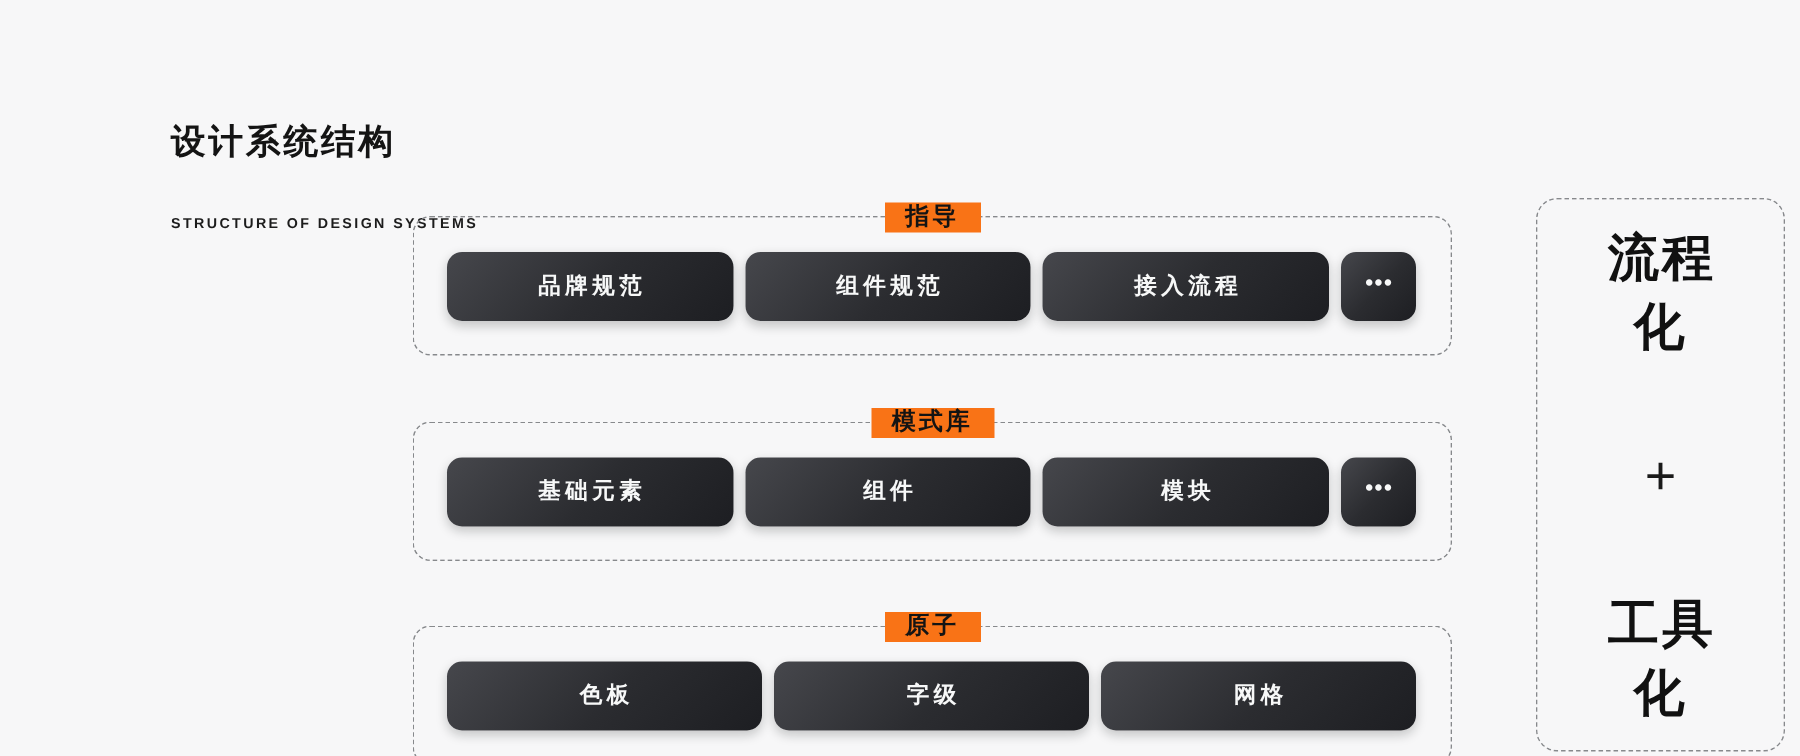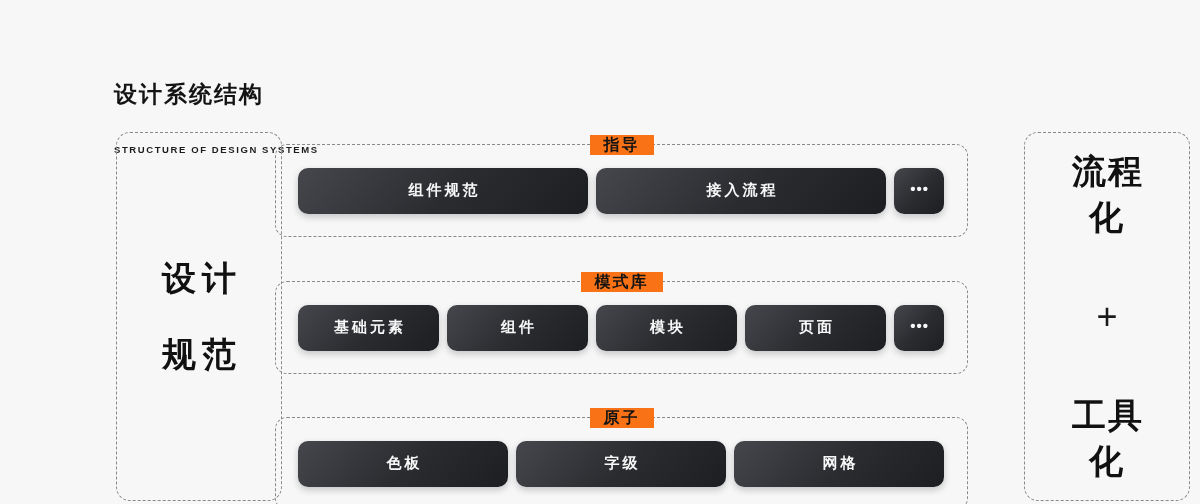--- a/index.html
+++ b/index.html
@@ -83,45 +83,41 @@
 </head>
 <body>
 
 <div class="stage">
 
   <div class="header">
     <div class="title">设计系统结构</div>
     <div class="subtitle">STRUCTURE OF DESIGN SYSTEMS</div>
   </div>
 
-  <div class="side-panel left dashed">
-    <div class="big-text">设计</div>
-    <div class="big-text">规范</div>
-  </div>
 
   <div class="middle">
 
     <div class="section" style="top:112px">
       <span class="section-label">指导</span>
       <div class="btn-row">
+        <button class="btn">品牌规范</button>
         <button class="btn">组件规范</button>
         <button class="btn">接入流程</button>
         <button class="btn more">
           <span class="dots">•••</span>
         </button>
       </div>
     </div>
 
     <div class="section" style="top:249px">
       <span class="section-label">模式库</span>
       <div class="btn-row">
         <button class="btn">基础元素</button>
         <button class="btn">组件</button>
         <button class="btn">模块</button>
-        <button class="btn">页面</button>
         <button class="btn more">
           <span class="dots">•••</span>
         </button>
       </div>
     </div>
 
     <div class="section" style="top:385px">
       <span class="section-label">原子</span>
       <div class="btn-row">
         <button class="btn">色板</button>

